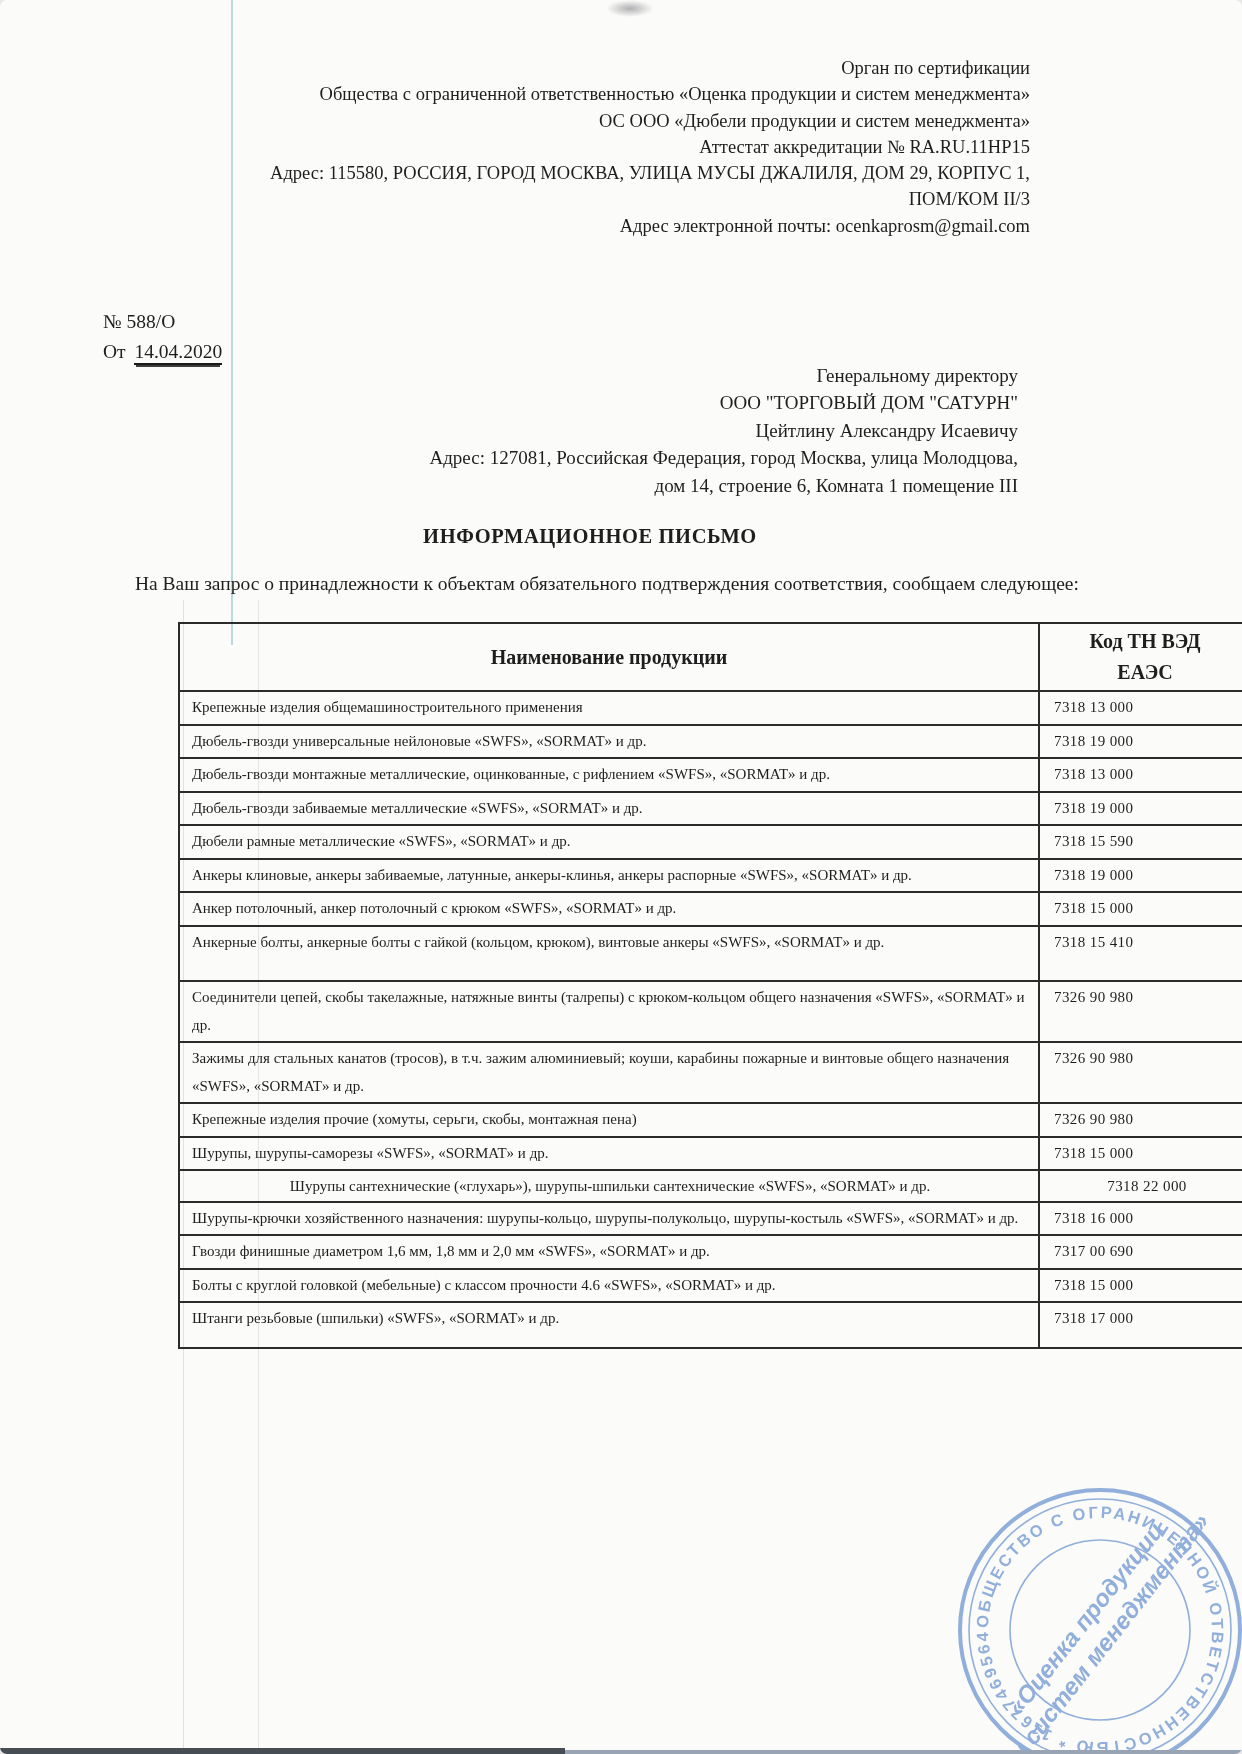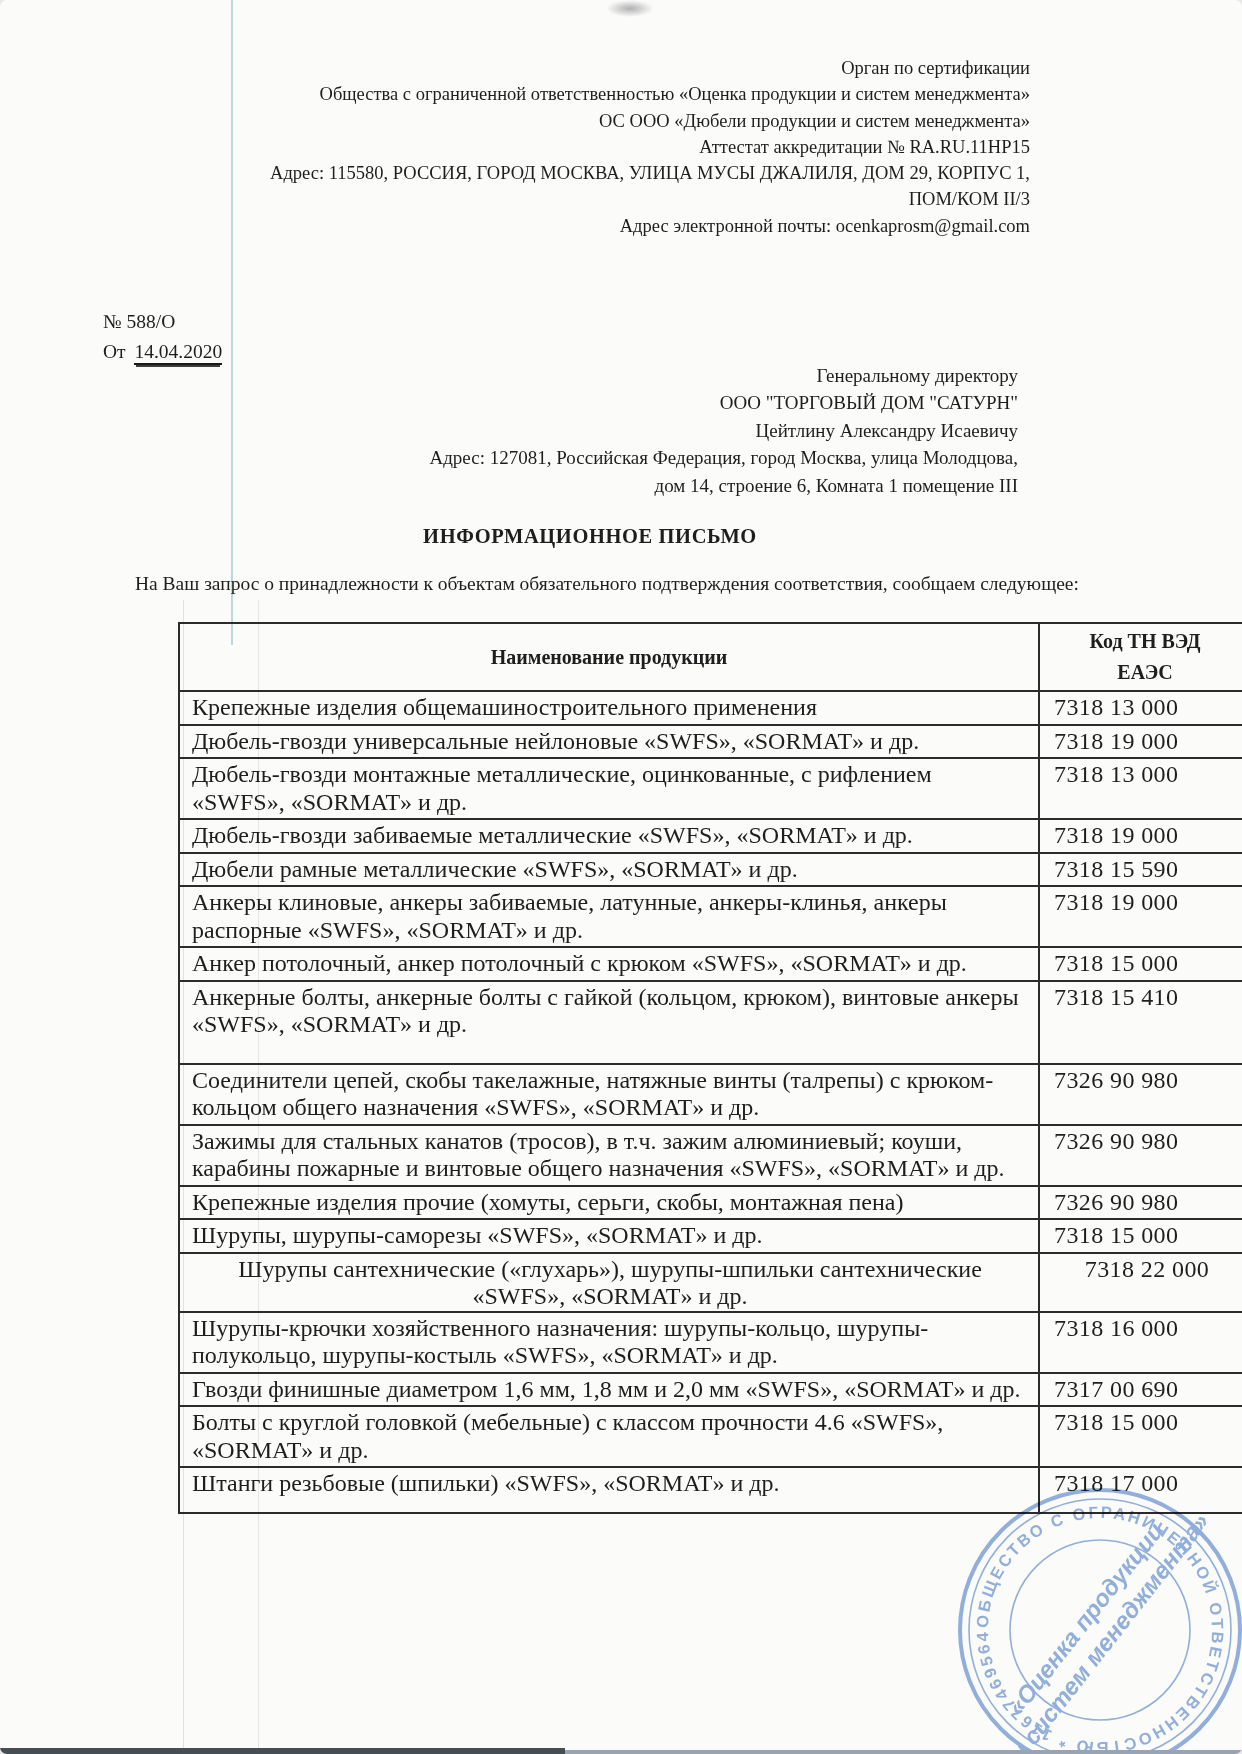--- a/index.html
+++ b/index.html
@@ -41,21 +41,21 @@
     font-size:19.5px;line-height:28px;margin:0;}
   
   table.products{position:absolute;left:138px;top:622px;width:1072px;
     border-collapse:collapse;table-layout:fixed;margin-left:40px;}
   table.products col.c-name{width:860px;}
   table.products col.c-code{width:212px;}
   table.products th,table.products td{border:2px solid #2b2b2b;}
   table.products thead th{font-weight:bold;font-size:20px;text-align:center;
     vertical-align:middle;height:64px;line-height:31px;}
   table.products thead th .narrow{display:inline-block;max-width:132px;}
-  table.products td{font-size:24px;line-height:27.5px;
+  table.products td{font-size:15px;line-height:27.5px;
     padding:2px 10px 2px 12px;vertical-align:top;font-family:Liberation Serif, serif;}
   table.products td.cell-code{padding-left:14px;letter-spacing:.4px;}
   table.products tbody tr:nth-child(8) td{padding-bottom:24px;}
   table.products tbody tr:nth-child(13) td{padding-bottom:0;text-align:center;}
   table.products tbody tr:nth-child(17) td{padding-bottom:14px;}
   
   .stamp{position:absolute;left:950px;top:1480px;width:300px;height:300px;
     opacity:.82;mix-blend-mode:multiply;}
   .stamp text{font-family:"Liberation Sans","DejaVu Sans",sans-serif;}
 </style>

